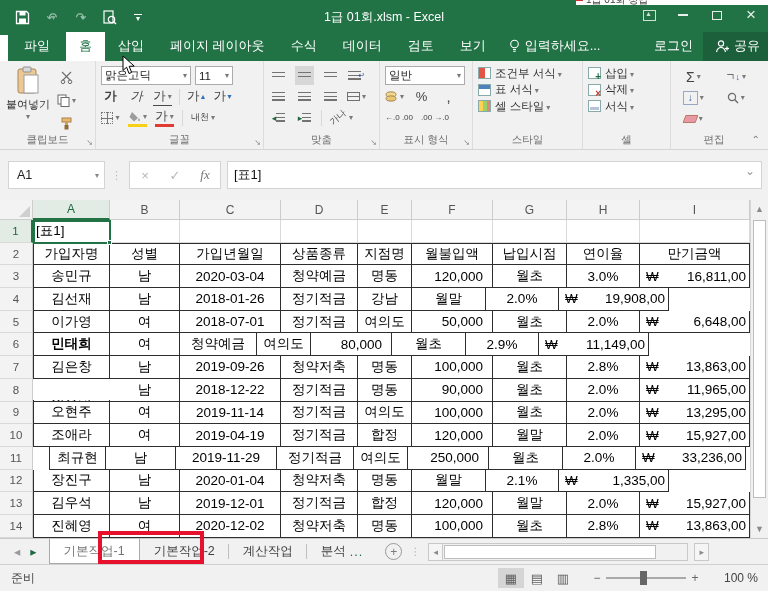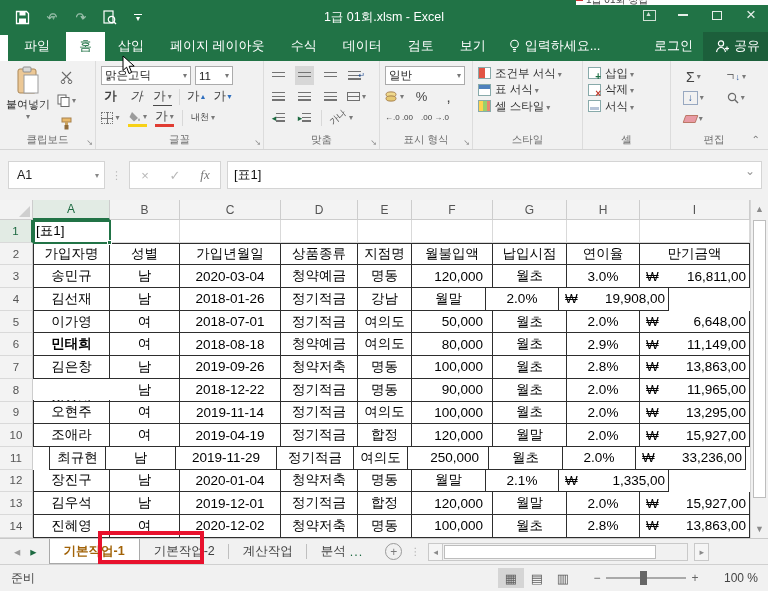--- a/index.html
+++ b/index.html
@@ -118,21 +118,21 @@
   .vsb .arr{height:18px;display:flex;align-items:center;justify-content:center;color:#8a8a8a;font-size:9px}
   .vsb .thumb{position:absolute;left:2px;right:2px;top:20px;height:278px;background:#fff;border:1px solid #bdbdbd}
   .vsb .arr.down{position:absolute;bottom:0;left:0;right:0}
 
   
   .tabstrip{position:absolute;left:0;top:538px;width:768px;height:26px;background:#f1f1f1;border-top:1px solid #c9c9c9;display:flex;align-items:stretch;font-size:12.5px}
   .navarrs{display:flex;align-items:center;gap:10px;padding:0 12px 0 14px;color:#9a9a9a}
   .navarrs .on{color:#1d6a41}
   .stab{display:flex;align-items:center;padding:0 14px;color:#404040;position:relative}
   .stab .sep{position:absolute;right:0;top:5px;bottom:5px;width:1px;background:#bfbfbf}
-  .stab.active{background:#fff;color:#a16207;font-weight:bold;border:1px solid #a9a9a9;border-top:none}
+  .stab.active{background:#fff;color:#737373;font-weight:normal;border:1px solid #a9a9a9;border-top:none}
   .stab .ell{color:#1d6a41;margin-left:4px;letter-spacing:1px}
   .addsheet{width:17px;height:17px;border:1px solid #9a9a9a;border-radius:50%;color:#7a7a7a;display:flex;align-items:center;justify-content:center;font-size:12px;align-self:center;margin-left:8px}
   .tdots{align-self:center;color:#b0b0b0;margin:0 8px;font-size:10px}
   .hsb{align-self:center;display:flex;align-items:center;height:18px}
   .hsb .harr{width:15px;height:18px;border:1px solid #c9c9c9;background:#f5f5f5;color:#8a8a8a;font-size:9px;display:flex;align-items:center;justify-content:center}
   .hsb .track{width:245px;height:18px;border:1px solid #c9c9c9;border-left:none;background:#f1f1f1;position:relative}
   .hsb .hthumb{position:absolute;left:1px;top:1px;bottom:1px;width:212px;background:#fff;border:1px solid #bdbdbd}
   .hsb .harr.right{border-left:none;margin-left:6px;border-left:1px solid #c9c9c9}
 
   .red-annot{position:absolute;left:98px;top:531px;width:106px;height:33px;border:4px solid #e8112d;z-index:9;pointer-events:none}
@@ -542,21 +542,20 @@
           <div class="cell tbl ac" style="width: 73px;">2.0%</div>
           <div class="cell tbl acct" style="width: 110px;">
             <span>₩</span>
             <span>6,648,00</span>
           </div>
         </div>
         <div class="grow">
           <div class="rownum">6</div>
           <div class="cell tbl first ac" style="width: 77px; font-weight: bold;">민태희</div>
           <div class="cell tbl ac" style="width: 70px;">여</div>
-          <div class="cell tbl ac" style="width: 101px;">2018-08-18</div>
           <div class="cell tbl ac" style="width: 77px;">청약예금</div>
           <div class="cell tbl ac" style="width: 54px;">여의도</div>
           <div class="cell tbl ar" style="width: 81px;">80,000</div>
           <div class="cell tbl ac" style="width: 74px;">월초</div>
           <div class="cell tbl ac" style="width: 73px;">2.9%</div>
           <div class="cell tbl acct" style="width: 110px;">
             <span>₩</span>
             <span>11,149,00</span>
           </div>
         </div>

